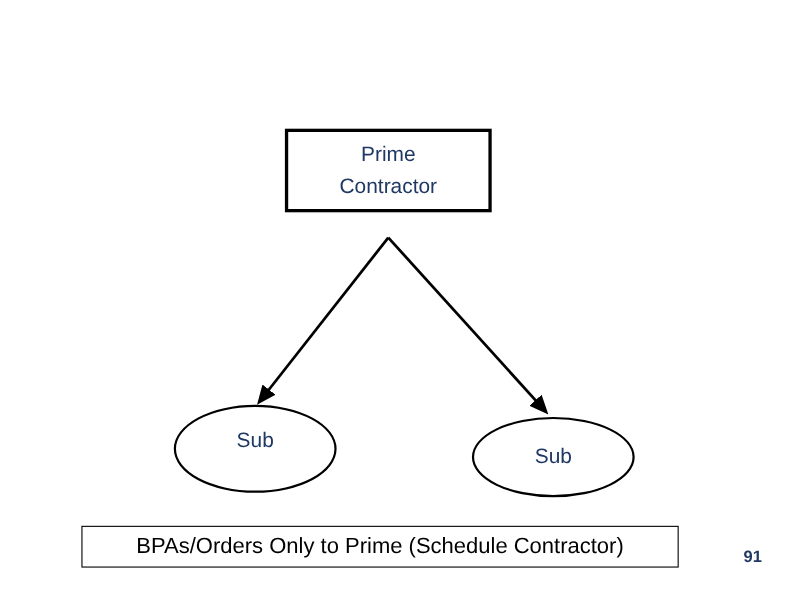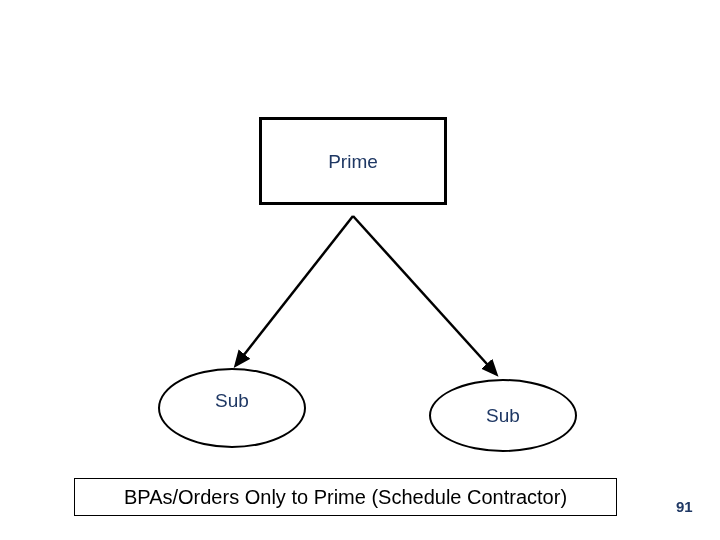--- a/index.html
+++ b/index.html
@@ -28,21 +28,21 @@
     font-size: 25px;
     font-weight: bold;
     color: #1f3864;
     letter-spacing: 0.1px;
   }
   #prime-box {
     position: absolute;
     left: 259px;
     top: 117px;
     width: 188px;
-    height: 88px;
+    height: 76px;
     border: 3px solid #000000;
     background: #ffffff;
     box-sizing: border-box;
     display: flex;
     flex-direction: column;
     align-items: center;
     justify-content: center;
     color: #1f3864;
     font-size: 19px;
     line-height: 29px;
@@ -119,20 +119,21 @@
       <marker id="arrowhead" markerWidth="7" markerHeight="7" refX="5.5" refY="3" orient="auto" markerUnits="strokeWidth">
         <path d="M0,0 L7,3 L0,6 z" fill="#000000"></path>
       </marker>
     </defs>
     <line x1="353" y1="216" x2="236" y2="365" stroke="#000000" stroke-width="2.5" marker-end="url(#arrowhead)"></line>
     <line x1="353" y1="216" x2="496" y2="374" stroke="#000000" stroke-width="2.5" marker-end="url(#arrowhead)"></line>
   </svg>
 
   <div id="prime-box">
     <span>Prime</span>
+    <span>Contractor</span>
   </div>
 
   <div id="sub-left" class="sub-ellipse">
     <span>Sub</span>
   </div>
 
   <div id="sub-right" class="sub-ellipse">
     <span>Sub</span>
   </div>
 

